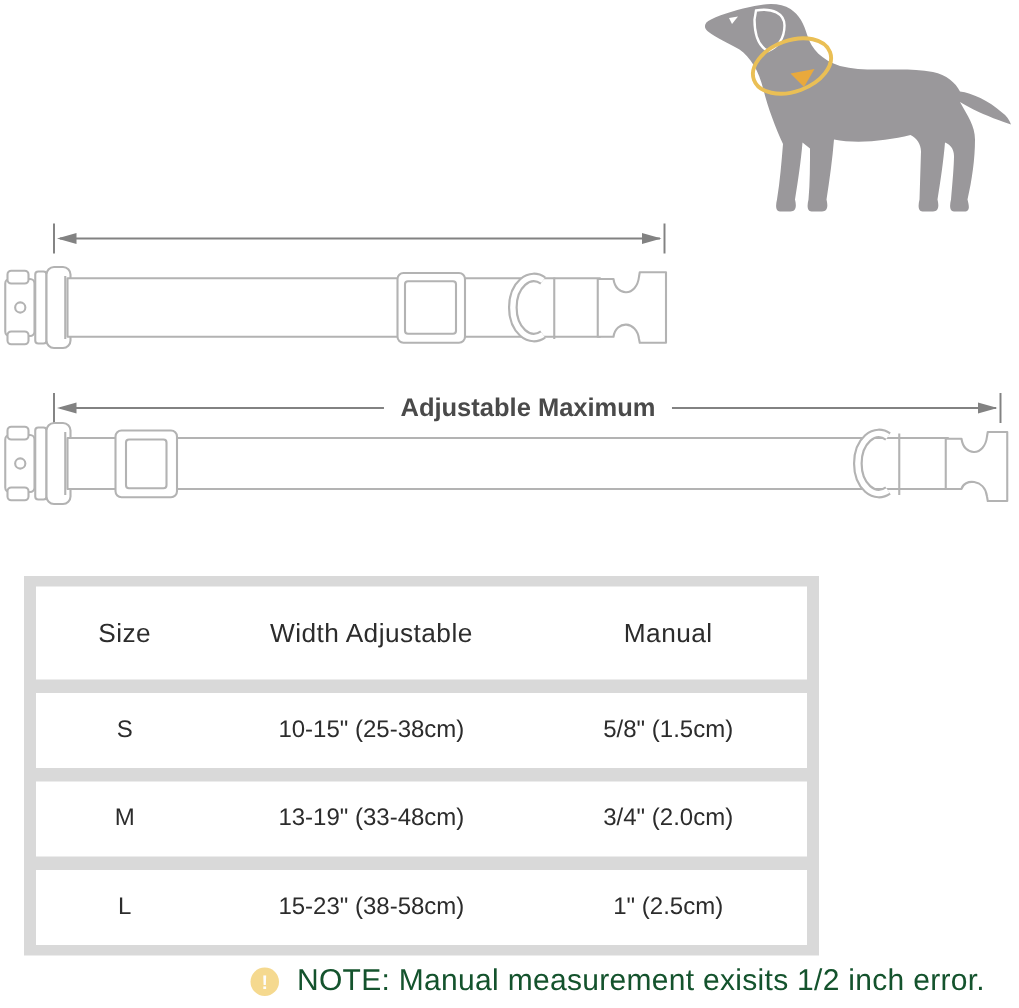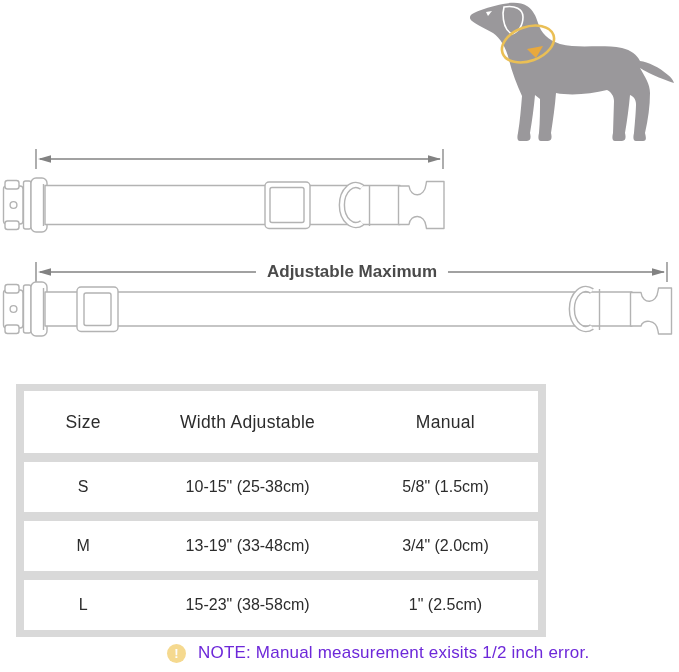--- a/index.html
+++ b/index.html
@@ -26,21 +26,21 @@
     background:#d9d9d9;padding:7px 8px;display:flex;flex-direction:column;gap:9px;margin-top:12px;}
   .trow{background:#fff;display:grid;grid-template-columns:23% 41% 36%;
     align-items:center;text-align:center;color:#2c2c2c;}
   .trow.header{height:62px;font-size:17.5px;letter-spacing:.3px;}
   .trow.body{height:50px;font-size:16px;}
 
   
   .note{position:absolute;left:167px;top:643px;display:flex;align-items:center;gap:12px;}
   .note-icon{width:19px;height:19px;border-radius:50%;background:#f5d98f;color:#fdfdfd;
     font-weight:bold;font-size:13px;line-height:19px;text-align:center;flex:0 0 auto;}
-  .note-text{font-size:17px;color:#6d28d9;white-space:nowrap;letter-spacing:.2px;}
+  .note-text{font-size:20px;color:#14532d;white-space:nowrap;letter-spacing:.2px;}
 </style>
 </head>
 <body>
 
 <div class="canvas">
 
 
   <svg class="dog-svg" width="214" height="165" viewBox="0 0 214 165">
     <g>
       <path fill="#9a989b" d="

